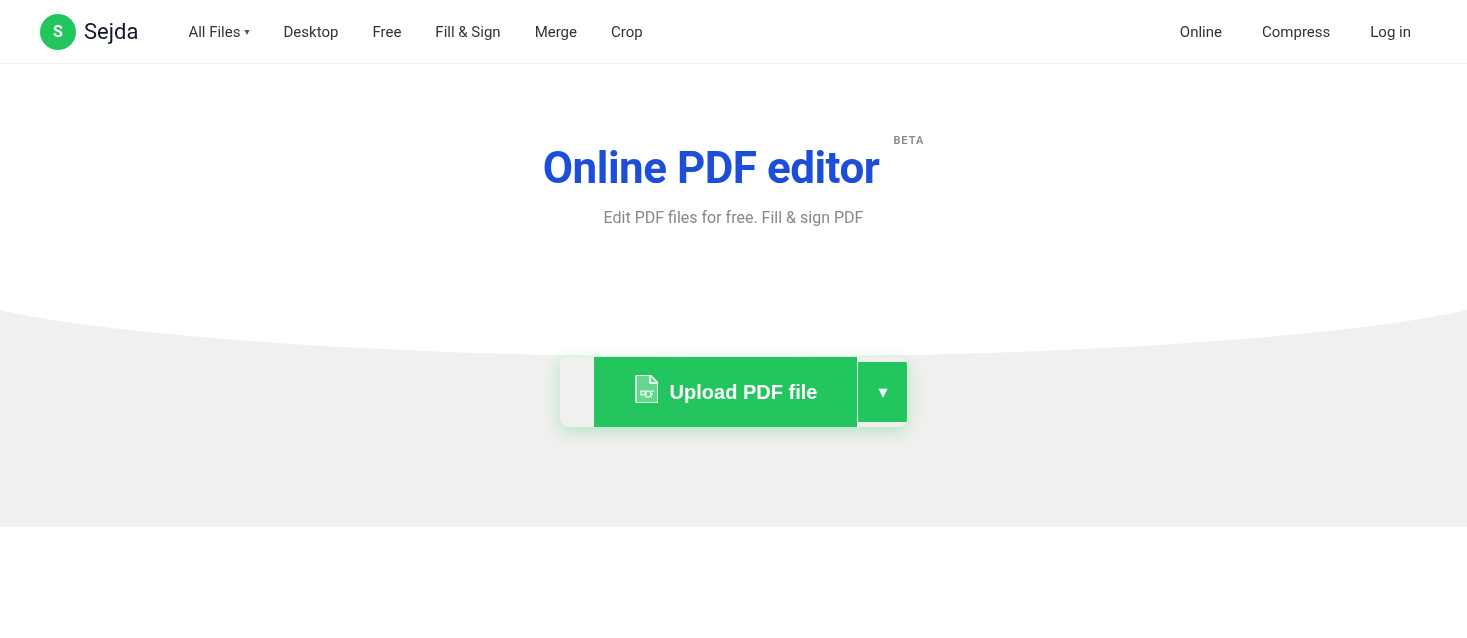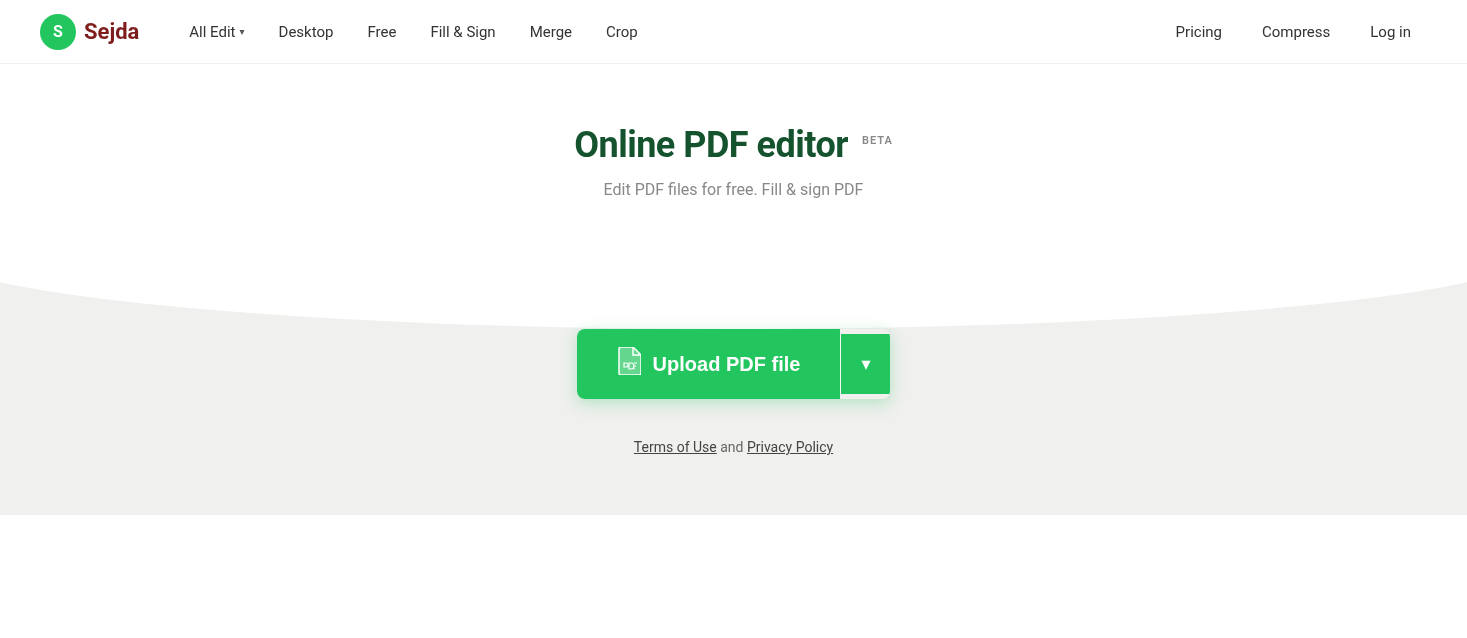--- a/index.html
+++ b/index.html
@@ -42,22 +42,22 @@
       display: flex;
       align-items: center;
       justify-content: center;
       color: #fff;
       font-weight: 700;
       font-size: 16px;
     }
 
     .logo-text {
       font-size: 22px;
-      font-weight: 700;
-      color: #7f1d1d;
+      font-weight: 400;
+      color: #0f172a;
     }
 
     .nav-links {
       display: flex;
       align-items: center;
       gap: 6px;
       flex: 1;
     }
 
     .nav-item {
@@ -101,24 +101,25 @@
     }
 
     .hero-title-wrap {
       display: flex;
       align-items: center;
       justify-content: center;
       gap: 14px;
     }
 
     .hero-title {
-      font-size: 36px;
+      font-size: 44px;
       font-weight: 700;
-      color: #14532d;
+      color: #1d4ed8;
       letter-spacing: -0.5px;
+      margin-top: 18px;
     }
 
     .beta-badge {
       font-size: 11px;
       font-weight: 600;
       color: #888;
       letter-spacing: 1px;
       align-self: flex-start;
       margin-top: 10px;
     }
@@ -159,20 +160,21 @@
       align-items: center;
       gap: 20px;
     }
 
     .upload-btn-wrap {
       display: flex;
       align-items: center;
       border-radius: 8px;
       overflow: hidden;
       box-shadow: 0 4px 16px rgba(34,197,94,0.3);
+      padding-left: 34px;
     }
 
     .upload-btn-main {
       display: flex;
       align-items: center;
       gap: 12px;
       padding: 18px 40px;
       background: #22c55e;
       color: #fff;
       font-size: 20px;
@@ -243,21 +245,21 @@
 <nav class="navbar">
   <a class="logo-area">
     <div class="logo-icon">
       <span>S</span>
     </div>
     <span class="logo-text">Sejda</span>
   </a>
 
   <div class="nav-links">
     <a class="nav-item">
-      <span>All Edit</span>
+      <span>All Files</span>
       <span class="chevron">▾</span>
     </a>
     <a class="nav-item">
       <span>Desktop</span>
     </a>
     <a class="nav-item">
       <span>Free</span>
     </a>
     <a class="nav-item">
       <span>Fill &amp; Sign</span>
@@ -265,21 +267,21 @@
     <a class="nav-item">
       <span>Merge</span>
     </a>
     <a class="nav-item">
       <span>Crop</span>
     </a>
   </div>
 
   <div class="nav-right">
     <a class="nav-right-item">
-      <span>Pricing</span>
+      <span>Online</span>
     </a>
     <a class="nav-right-item">
       <span>Compress</span>
     </a>
     <a class="nav-right-item">
       <span>Log in</span>
     </a>
   </div>
 </nav>
 
@@ -308,19 +310,14 @@
       </button>
       <div class="upload-btn-divider"></div>
       <button class="upload-btn-dropdown">
         <span>▾</span>
       </button>
     </div>
 
   </div>
 
   <div class="privacy-info">
-    <p class="terms-line">
-      <a>Terms of Use</a>
-      <span>and</span>
-      <a>Privacy Policy</a>
-    </p>
   </div>
 </div>
 
 </body></html>

